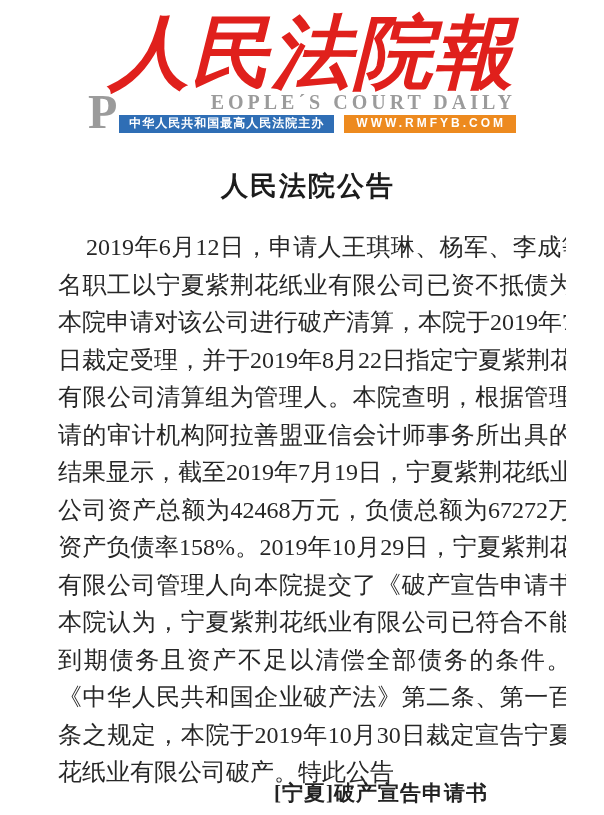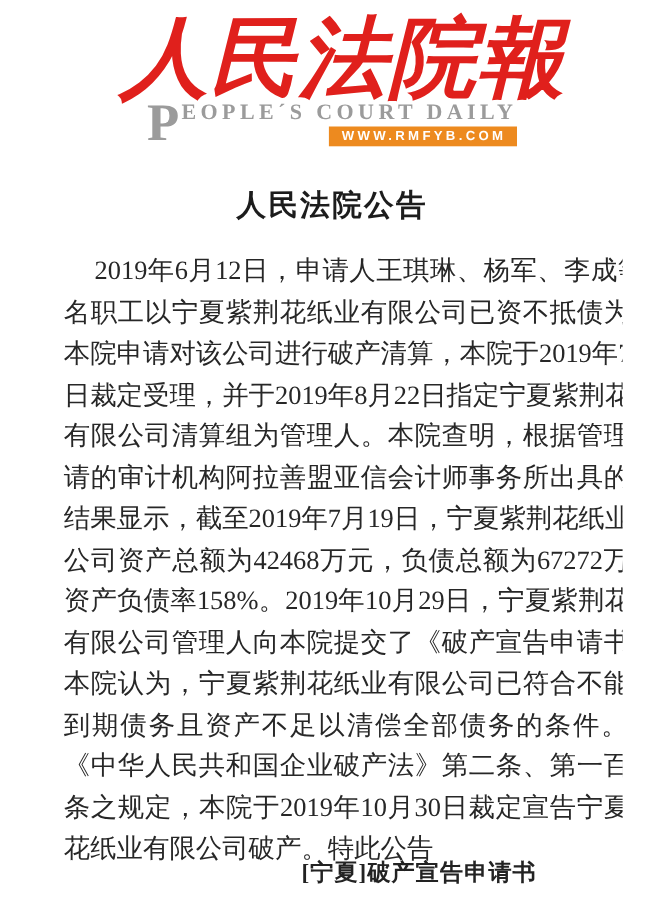--- a/index.html
+++ b/index.html
@@ -88,21 +88,21 @@
     background: var(--banner-orange, #ed8a1f);
     letter-spacing: 3px;
     font-family: "Liberation Sans", "DejaVu Sans", sans-serif;
     padding-left: 12px;
   }
 
   
   .title {
     position: absolute;
     top: 168px;
-    left: 0;
+    left: 6px;
     width: 100%;
     margin: 0;
     text-align: center;
     font-size: 27px;
     font-weight: bold;
     letter-spacing: 2px;
     color: #1c1c1c;
     font-family: Liberation Sans, sans-serif;
   }
   .body-text {
@@ -136,20 +136,21 @@
 <div class="page">
 
   <header class="masthead">
     <div class="logo-cn">人民法院報</div>
 
     <div class="logo-en-row">
       <span class="dropcap">P</span>
       <div class="en-col">
         <div class="en-text">EOPLE´S COURT DAILY</div>
         <div class="banners">
+          <span class="banner blue">中华人民共和国最高人民法院主办</span>
           <span class="banner orange">WWW.RMFYB.COM</span>
         </div>
       </div>
     </div>
   </header>
 
   <main>
     <h1 class="title">人民法院公告</h1>
 
     <p class="body-text">2019年6月12日，申请人王琪琳、杨军、李成等306名职工以宁夏紫荆花纸业有限公司已资不抵债为由向本院申请对该公司进行破产清算，本院于2019年7月19日裁定受理，并于2019年8月22日指定宁夏紫荆花纸业有限公司清算组为管理人。本院查明，根据管理人聘请的审计机构阿拉善盟亚信会计师事务所出具的审计结果显示，截至2019年7月19日，宁夏紫荆花纸业有限公司资产总额为42468万元，负债总额为67272万元，资产负债率158%。2019年10月29日，宁夏紫荆花纸业有限公司管理人向本院提交了《破产宣告申请书》。本院认为，宁夏紫荆花纸业有限公司已符合不能清偿到期债务且资产不足以清偿全部债务的条件。依照《中华人民共和国企业破产法》第二条、第一百零七条之规定，本院于2019年10月30日裁定宣告宁夏紫荆花纸业有限公司破产。特此公告</p>

